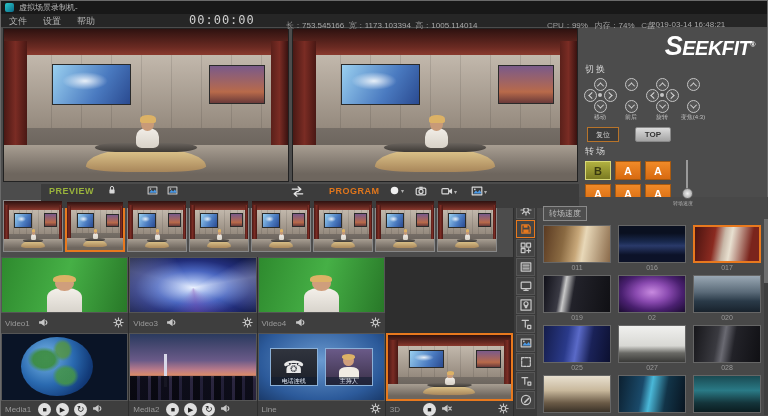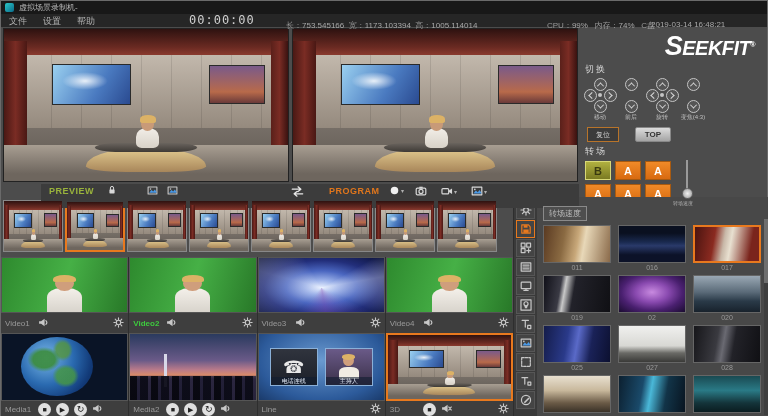--- a/index.html
+++ b/index.html
@@ -563,40 +563,20 @@
                 </svg></span>
               <span class="sp"></span>
               <span><svg viewBox="0 0 10 10" width="11" height="11" style="color:#c8c8c8" fill="none" stroke="currentColor" stroke-width="1" stroke-linecap="round" stroke-linejoin="round">
                   <circle cx="5" cy="5" r="2"></circle>
                   <path d="M5 .8v1.4M5 7.8v1.4M.8 5h1.4M7.8 5h1.4M2 2l1 1M7 7l1 1M8 2L7 3M3 7L2 8"></path>
                 </svg></span>
             </div>
           </div>
           <div class="cell">
             <div class="thumb">
-              <div class="gs">
-                <div class="gs-host"></div>
-                <div class="gs-head"></div>
-              </div>
-            </div>
-            <div class="cfoot">
-              <span class="vlabel active">Video2</span>
-              <span><svg viewBox="0 0 10 10" width="11" height="11" style="color:#c8c8c8" fill="none" stroke="currentColor" stroke-width="1" stroke-linecap="round" stroke-linejoin="round">
-                  <path d="M1 3.8h1.8L6 1.6v6.8L2.8 6.2H1z" fill="currentColor" stroke="none"></path>
-                  <path d="M7.2 3.2a2.6 2.6 0 0 1 0 3.6"></path>
-                </svg></span>
-              <span class="sp"></span>
-              <span><svg viewBox="0 0 10 10" width="11" height="11" style="color:#c8c8c8" fill="none" stroke="currentColor" stroke-width="1" stroke-linecap="round" stroke-linejoin="round">
-                  <circle cx="5" cy="5" r="2"></circle>
-                  <path d="M5 .8v1.4M5 7.8v1.4M.8 5h1.4M7.8 5h1.4M2 2l1 1M7 7l1 1M8 2L7 3M3 7L2 8"></path>
-                </svg></span>
-            </div>
-          </div>
-          <div class="cell">
-            <div class="thumb">
               <div class="vid-abstract"></div>
             </div>
             <div class="cfoot">
               <span class="vlabel">Video3</span>
               <span><svg viewBox="0 0 10 10" width="11" height="11" style="color:#c8c8c8" fill="none" stroke="currentColor" stroke-width="1" stroke-linecap="round" stroke-linejoin="round">
                   <path d="M1 3.8h1.8L6 1.6v6.8L2.8 6.2H1z" fill="currentColor" stroke="none"></path>
                   <path d="M7.2 3.2a2.6 2.6 0 0 1 0 3.6"></path>
                 </svg></span>
               <span class="sp"></span>
               <span><svg viewBox="0 0 10 10" width="11" height="11" style="color:#c8c8c8" fill="none" stroke="currentColor" stroke-width="1" stroke-linecap="round" stroke-linejoin="round">

